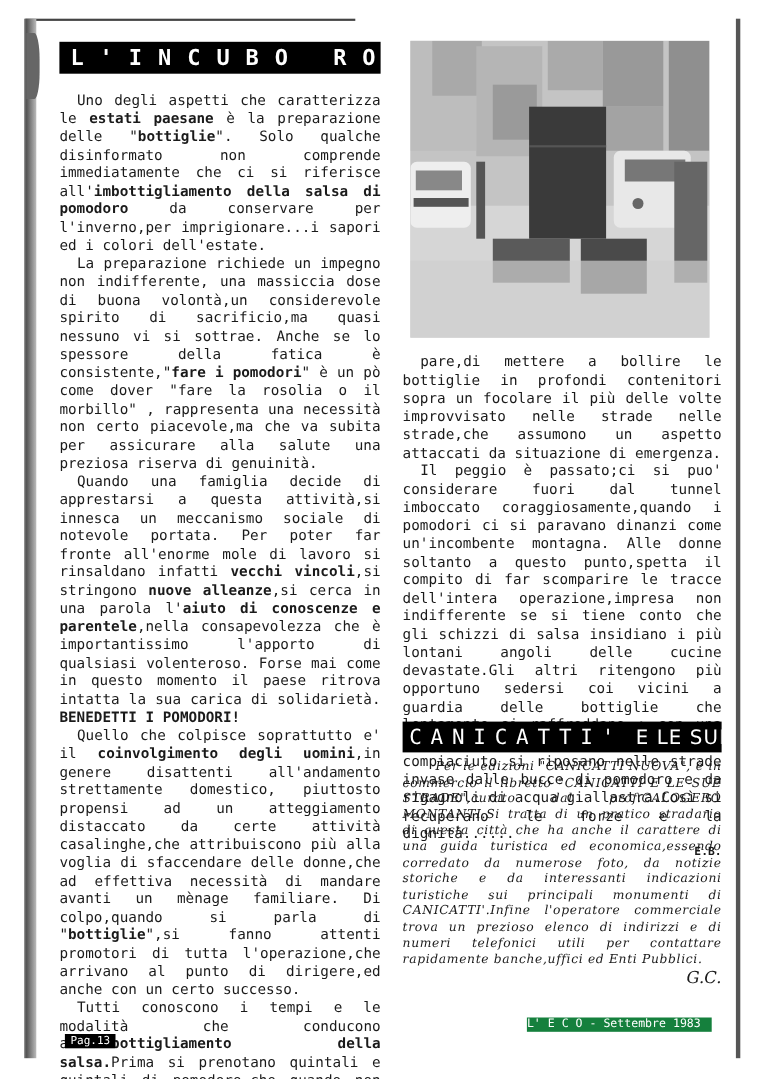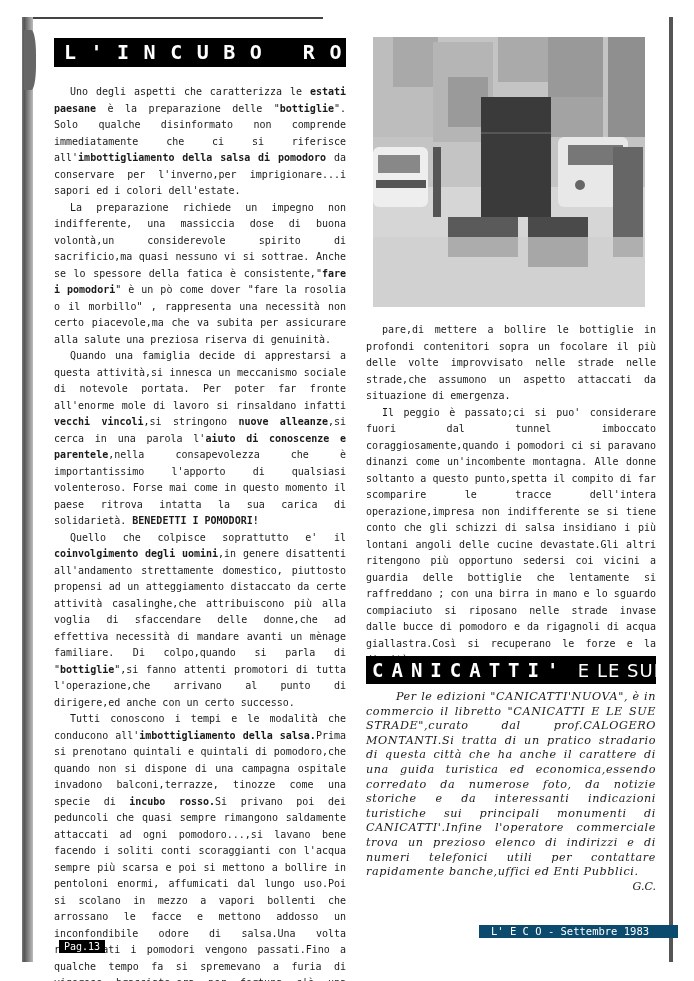--- a/index.html
+++ b/index.html
@@ -4,34 +4,34 @@
 <style>
   html,body{margin:0;padding:0;background:#fff;}
   body{width:694px;height:981px;position:relative;overflow:hidden;font-family:"DejaVu Sans Mono","Liberation Mono",monospace;color:#1a1a1a;}
   .frame-top{position:absolute;left:23px;top:17px;width:300px;height:2px;background:#444;}
   .frame-left{position:absolute;left:22px;top:17px;width:11px;height:945px;background:linear-gradient(90deg,#777 0,#555 20%,#888 60%,#bbb 100%);}
   .frame-left-blot{position:absolute;left:24px;top:30px;width:12px;height:60px;background:#666;border-radius:0 40% 40% 0;}
   .frame-right{position:absolute;left:669px;top:17px;width:4px;height:945px;background:#555;}
   .title-bar{position:absolute;left:54px;top:38px;width:292px;height:29px;background:#000;color:#fff;font-family:"DejaVu Sans Mono",monospace;font-weight:bold;font-size:20px;letter-spacing:14.5px;line-height:29px;padding-left:10px;box-sizing:border-box;white-space:nowrap;overflow:hidden;}
   .col-left{position:absolute;left:54px;top:84px;width:292px;}
   .col-right{position:absolute;left:366px;top:322px;width:290px;}
-  .para{font-size:10px;line-height:16.5px;margin:0;text-align:justify;white-space:normal;}
+  .para{font-size:13px;line-height:16.5px;margin:0;text-align:justify;white-space:normal;}
   .para.indent{text-indent:16px;}
   .para b{font-weight:bold;}
   .photo{position:absolute;left:373px;top:37px;width:272px;height:270px;overflow:hidden;background:#cfcfcf;}
   .sign{position:absolute;right:0;font-size:10.3px;font-weight:bold;}
   .sec2-title{position:absolute;left:366px;top:656px;width:290px;height:28px;background:#000;color:#fff;font-size:19px;line-height:28px;white-space:nowrap;overflow:hidden;box-sizing:border-box;padding-left:6px;}
-  .sec2-title .a{font-family:"DejaVu Sans Mono",monospace;font-weight:bold;letter-spacing:8px;}
+  .sec2-title .a{font-family:"DejaVu Sans Mono",monospace;font-weight:normal;letter-spacing:8px;}
   .sec2-title .b{font-family:"DejaVu Sans",sans-serif;font-weight:normal;letter-spacing:1px;font-size:18px;}
   .col-right2{position:absolute;left:366px;top:690px;width:290px;}
   .italic{font-family:"DejaVu Serif",serif;font-style:italic;font-size:11.2px;line-height:14.6px;text-align:justify;margin:0;letter-spacing:0.6px;}
   .italic.indent{text-indent:30px;}
-  .sig2{text-align:right;font-family:"DejaVu Serif",serif;font-style:italic;font-size:11px;}
+  .sig2{text-align:right;font-family:"DejaVu Serif",serif;font-style:italic;font-size:15px;}
   .page-badge{position:absolute;left:59px;top:929px;background:#000;color:#fff;font-size:10px;padding:0 5px;line-height:13px;margin-top:11px;}
-  .footer-badge{position:absolute;left:479px;top:925px;width:199px;background:#0c4a6e;color:#fff;font-size:10.5px;line-height:13px;padding:0 12px;box-sizing:border-box;white-space:nowrap;}
+  .footer-badge{position:absolute;left:479px;top:925px;width:168px;background:#15803d;color:#fff;font-size:10.5px;line-height:13px;padding:0 0;box-sizing:border-box;white-space:nowrap;}
 </style>
 </head>
 <body>
 
 <div class="frame-top"></div>
 <div class="frame-left"></div>
 <div class="frame-left-blot"></div>
 <div class="frame-right"></div>
 
 <div class="title-bar">L'INCUBO ROSSO</div>

